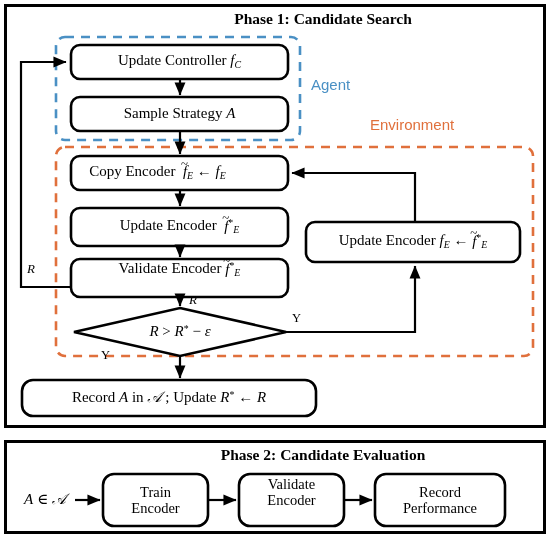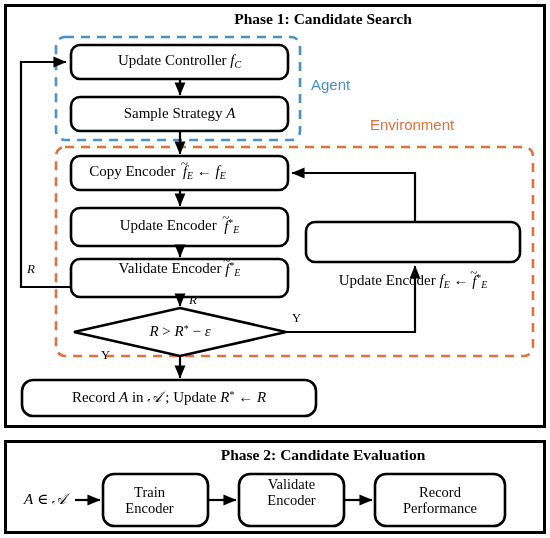--- a/index.html
+++ b/index.html
@@ -97,21 +97,21 @@
   </div>
 
   <div class="abs ctr" style="left:71px;top:208px;width:217px;height:38px;">
     <span class="node-label"><span title="Update Encoder f̃*_E">Update Encoder&nbsp;&nbsp;</span><span class="tilde-wrap"><span class="tl">~</span><span class="mathi">f</span></span><span class="sup">*</span><span class="sub">E</span></span>
   </div>
 
   <div class="abs ctr" style="left:71px;top:259px;width:217px;height:22px;">
     <span class="node-label"><span title="Validate Encoder f̃*_E">Validate Encoder&nbsp;</span><span class="tilde-wrap"><span class="tl">~</span><span class="mathi">f</span></span><span class="sup">*</span><span class="sub">E</span></span>
   </div>
 
-  <div class="abs ctr" style="left:306px;top:222px;width:214px;height:40px;margin-top:40px;">
+  <div class="abs ctr" style="left:306px;top:222px;width:214px;height:40px;">
     <span class="node-label"><span title="Update Encoder f_E ← f̃*_E">Update Encoder&nbsp;</span><span class="mathi">f</span><span class="sub">E</span>&nbsp;←&nbsp;<span class="tilde-wrap"><span class="tl">~</span><span class="mathi">f</span></span><span class="sup">*</span><span class="sub">E</span></span>
   </div>
 
   <div class="abs ctr" style="left:22px;top:380px;width:294px;height:36px;">
     <span class="node-label"><span title="Record A in 𝒜 ; Update R* ← R">Record&nbsp;</span><span class="mathi">A</span>&nbsp;in&nbsp;<span class="cal">𝒜</span>&nbsp;;&nbsp;Update&nbsp;<span class="mathi">R</span><span class="sup">*</span>&nbsp;←&nbsp;<span class="mathi">R</span></span>
   </div>
 
   <div class="abs ctr" style="left:74px;top:316px;width:212px;height:32px;">
     <span class="node-label diamond-text"><span title="R &gt; R* − ε"><span class="mathi">R</span> &gt; <span class="mathi">R</span><span class="sup">*</span> − <span class="mathi">ε</span></span></span>
   </div>
@@ -120,21 +120,21 @@
   <div class="edgelab" style="left:189px;top:292px;">R</div>
   <div class="edgelab up" style="left:292px;top:311px;">Y</div>
   <div class="edgelab up" style="left:101px;top:348px;">Y</div>
 
   <div class="abs panel-title" style="left:5px;top:446px;width:540px;">Phase 2: Candidate Evaluation</div>
 
   <div class="abs ctr" style="left:14px;top:486px;width:62px;height:28px;">
     <span class="node-label"><span title="A ∈ 𝒜"><span class="mathi">A</span> ∈ <span class="cal">𝒜</span></span></span>
   </div>
 
-  <div class="abs ctr" style="left:97px;top:474px;width:105px;height:52px;">
+  <div class="abs ctr" style="left:103px;top:474px;width:105px;height:52px;">
     <span class="node-label two-line">
       <span>Train</span><br>
       <span>Encoder</span>
     </span>
   </div>
 
   <div class="abs ctr" style="left:239px;top:474px;width:105px;height:36px;">
     <span class="node-label two-line">
       <span>Validate</span><br>
       <span>Encoder</span>

